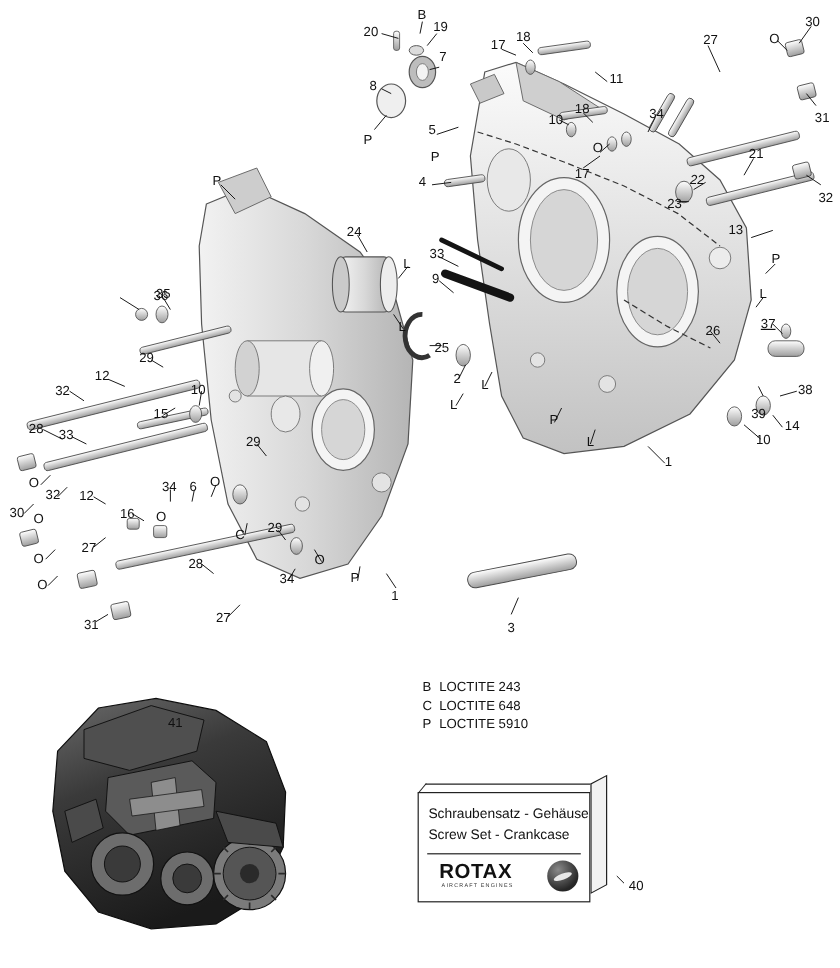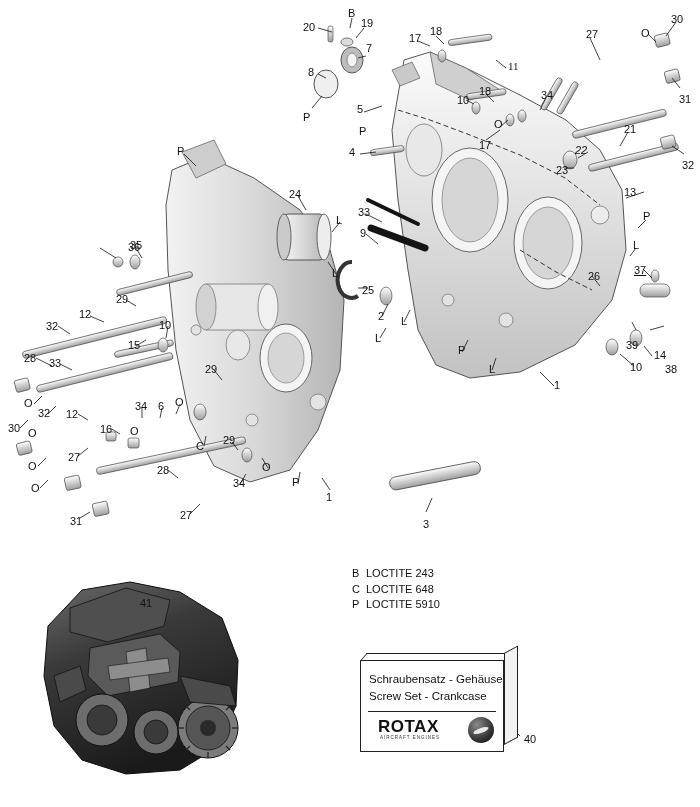--- a/index.html
+++ b/index.html
@@ -23,21 +23,21 @@
     line-height:11px;
   }
   .cal.letter{font-size:11px;}
 
   
   .legend{position:absolute;left:352px;top:566px;font-size:11px;line-height:15.5px;}
   .legend .row{white-space:nowrap;}
   .legend .k{display:inline-block;width:14px;}
 
   
-  .boxwrap{position:absolute;left:360px;top:653px;width:160px;height:83px;}
+  .boxwrap{position:absolute;left:348px;top:653px;width:160px;height:83px;}
   .boxwrap .front{
     position:absolute;left:0;top:7px;width:144px;height:92px;
     border:1px solid #222;background:#fff;box-sizing:border-box;
   }
   .boxwrap .topflap{
     position:absolute;left:0;top:0;width:144px;height:8px;
     border:1px solid #222;border-bottom:none;background:#fff;box-sizing:border-box;
     transform:skewX(-40deg);transform-origin:left bottom;
   }
   .boxwrap .side{
@@ -345,40 +345,40 @@
       <div class="cal letter" style="left: 348px; top: 8px;">B</div>
       <div class="cal" style="left: 361px; top: 18px;">19</div>
       <div class="cal" style="left: 366px; top: 43px;">7</div>
       <div class="cal" style="left: 308px; top: 67px;">8</div>
       <div class="cal letter" style="left: 303px; top: 112px;">P</div>
       <div class="cal" style="left: 357px; top: 104px;">5</div>
       <div class="cal letter" style="left: 359px; top: 126px;">P</div>
       <div class="cal" style="left: 349px; top: 147px;">4</div>
       <div class="cal" style="left: 409px; top: 33px;">17</div>
       <div class="cal" style="left: 430px; top: 26px;">18</div>
-      <div class="cal" style="left: 508px; top: 61px; font-family: Liberation Serif, serif;">11</div>
+      <div class="cal" style="left: 508px; top: 61px;">11</div>
       <div class="cal" style="left: 457px; top: 95px;">10</div>
       <div class="cal" style="left: 479px; top: 86px;">18</div>
       <div class="cal" style="left: 479px; top: 140px;">17</div>
       <div class="cal letter" style="left: 494px; top: 119px;">O</div>
       <div class="cal" style="left: 541px; top: 90px;">34</div>
       <div class="cal" style="left: 586px; top: 29px;">27</div>
       <div class="cal letter" style="left: 641px; top: 28px;">O</div>
       <div class="cal" style="left: 671px; top: 14px;">30</div>
       <div class="cal" style="left: 679px; top: 94px;">31</div>
       <div class="cal" style="left: 624px; top: 124px;">21</div>
       <div class="cal" style="left: 682px; top: 160px;">32</div>
       <div class="cal" style="left: 575px; top: 145px; font-style: italic;">22</div>
       <div class="cal" style="left: 556px; top: 165px;">23</div>
-      <div class="cal" style="left: 624px; top: 187px;">13</div>
+      <div class="cal" style="left: 607px; top: 187px;">13</div>
       <div class="cal letter" style="left: 643px; top: 211px;">P</div>
       <div class="cal letter" style="left: 633px; top: 240px;">L</div>
       <div class="cal" style="left: 634px; top: 265px; text-decoration: underline;">37</div>
       <div class="cal" style="left: 588px; top: 271px;">26</div>
-      <div class="cal" style="left: 665px; top: 320px; margin-top: 44px;">38</div>
+      <div class="cal" style="left: 665px; top: 320px;">38</div>
       <div class="cal" style="left: 626px; top: 312px; margin-top: 28px;">39</div>
       <div class="cal" style="left: 654px; top: 350px;">14</div>
       <div class="cal" style="left: 630px; top: 362px;">10</div>
       <div class="cal" style="left: 554px; top: 380px;">1</div>
       <div class="cal letter" style="left: 489px; top: 364px;">L</div>
       <div class="cal letter" style="left: 458px; top: 345px;">P</div>
       <div class="cal letter" style="left: 401px; top: 316px;">L</div>
       <div class="cal letter" style="left: 375px; top: 333px;">L</div>
       <div class="cal" style="left: 378px; top: 311px;">2</div>
       <div class="cal" style="left: 360px; top: 228px;">9</div>

